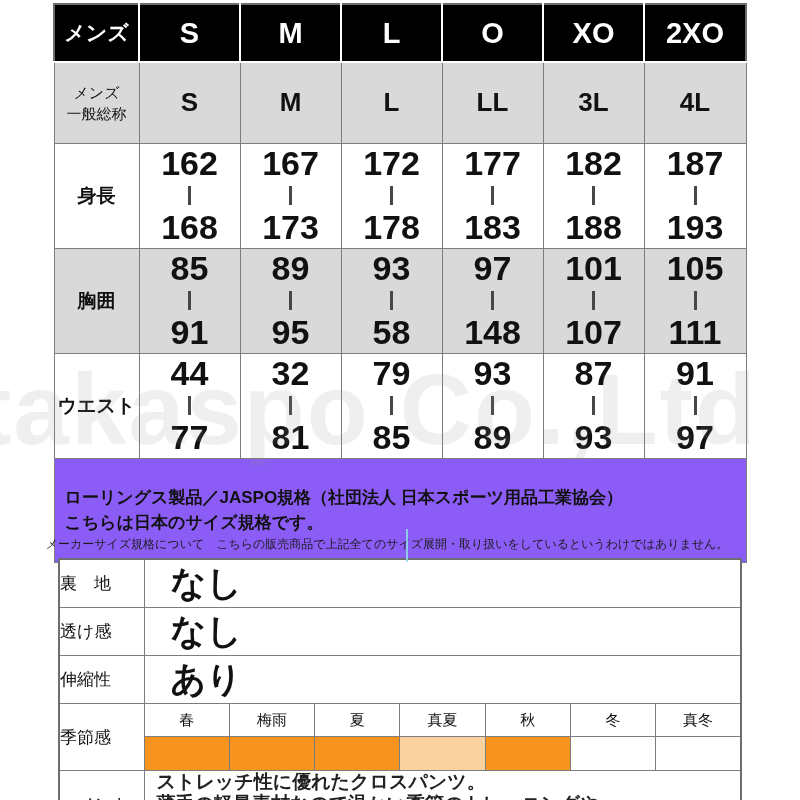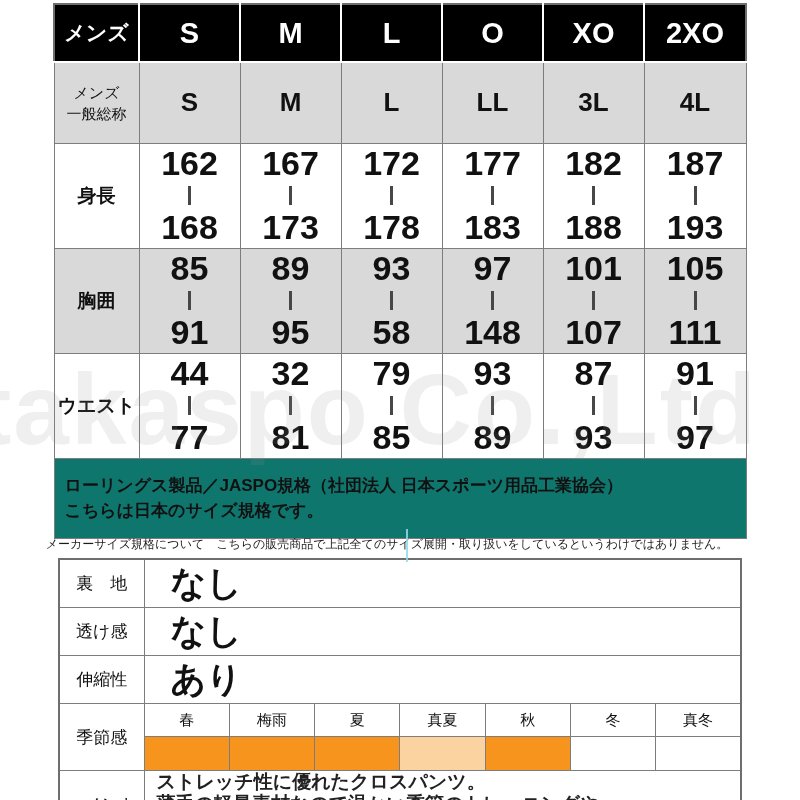--- a/index.html
+++ b/index.html
@@ -33,39 +33,39 @@
   .gen-label{font-size:15px;font-weight:normal;white-space:pre-line;line-height:1.4;}
   .gen-size{font-size:26px;font-weight:bold;}
   #measure-body tr{height:105px;background:#fff;}
   #measure-body tr.shaded{background:var(--shade,#d9d9d9);}
   .mlabel{font-size:19px;font-weight:bold;letter-spacing:0px;}
   .range .num{font-size:34px;font-weight:bold;line-height:1.15;}
   .range .bar{width:3px;height:19px;background:#474747;margin:3px auto;}
   #size-table tfoot td{
     height:71px;text-align:left;vertical-align:middle;
     font-size:17px;font-weight:bold;line-height:1.5;
-    padding:4px 10px;white-space:pre-line;background:#0f766e;
+    padding:16px 10px;white-space:pre-line;background:#8b5cf6;
   }
   
   #maker-note{
     position:absolute;left:0;top:536px;width:774px;
     text-align:center;font-size:12px;color:#1c1c1c;white-space:nowrap;
   }
   
   #spec-table{
     position:absolute;left:58px;top:558px;width:684px;
     border-collapse:collapse;table-layout:fixed;background:#fff;
   }
   #spec-table th,#spec-table td{
     border:1.5px solid var(--border,#7d7d7d);
     padding:0;vertical-align:middle;
   }
   #spec-table{border:2px solid #6e6e6e;}
   #spec-table tr.spec-row{height:33px;}
-  .spec-label{font-size:17px;font-weight:normal;text-align:center;}
+  .spec-label{font-size:17px;font-weight:normal;text-align:left;}
   .spec-value{font-size:35px;font-weight:bold;text-align:left;padding-left:26px !important;}
   tr.season-names{height:33px;}
   tr.season-colors{height:34px;}
   .sname{font-size:15px;text-align:center;font-weight:normal;}
   tr.comment-row{height:66px;}
   .comment-text{
     font-size:19px;font-weight:bold;line-height:22px;
     text-align:left;padding-left:12px !important;white-space:pre-line;color:#222;
   }
   

